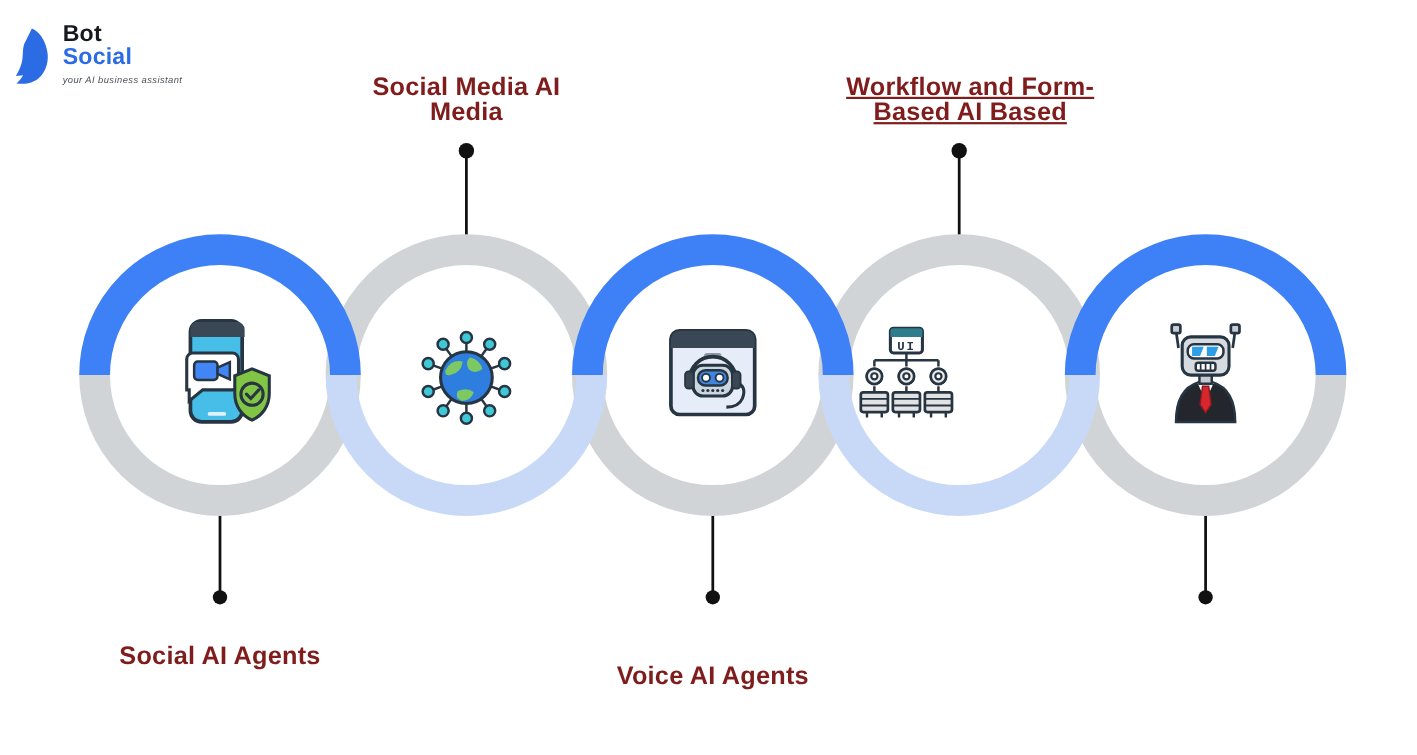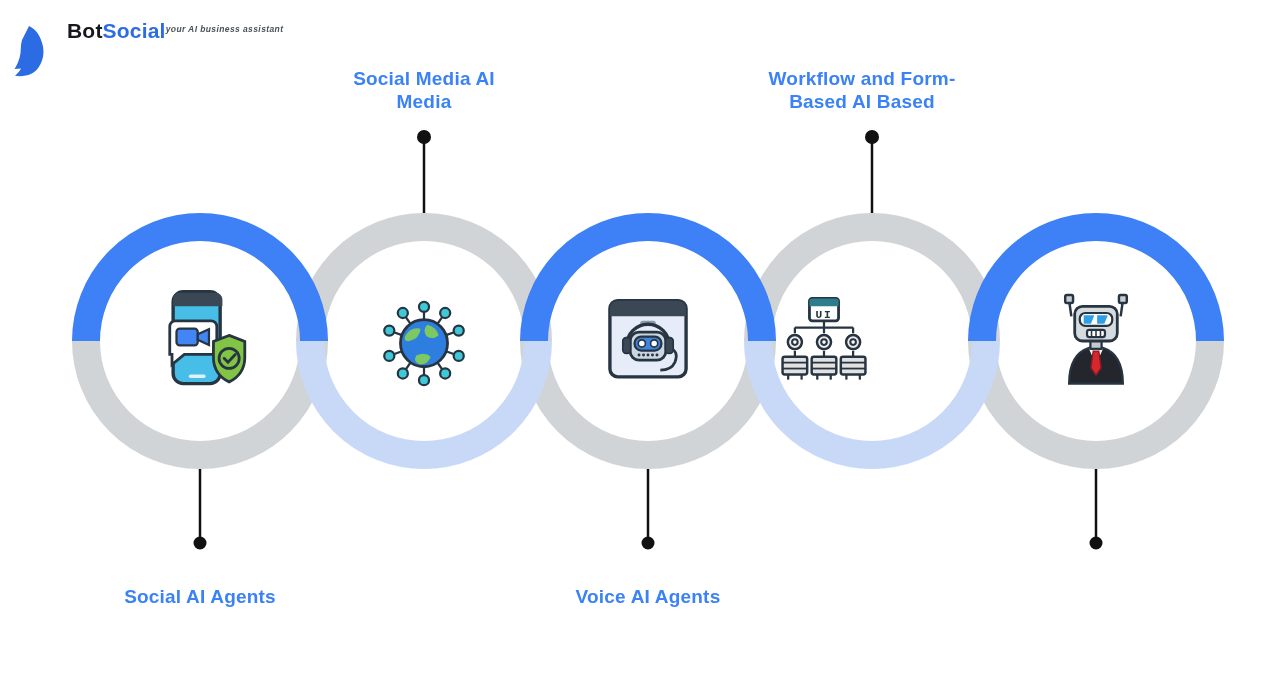--- a/index.html
+++ b/index.html
@@ -3,32 +3,32 @@
 <meta charset="utf-8">
 <style>
   html,body{margin:0;padding:0;background:#ffffff;}
   .stage{
     position:relative;width:1288px;height:686px;background:#ffffff;overflow:hidden;
     font-family:"Liberation Sans","DejaVu Sans",sans-serif;
   }
   
   .logo{position:absolute;left:14px;top:20px;display:flex;align-items:flex-start;}
   .logo-mark{width:40px;height:54px;margin-top:4px;}
-  .logo-text{margin-left:13px;display:flex;flex-direction:row;}
+  .logo-text{margin-left:3px;display:flex;flex-direction:column;}
   .logo-bot{font-size:21px;font-weight:800;color:#16181D;line-height:21px;letter-spacing:.2px;}
   .logo-penguin{font-size:21px;font-weight:800;color:#2B6BE4;line-height:22px;letter-spacing:.2px;}
-  .logo-tagline{font-size:8.5px;font-style:italic;color:#4A5158;margin-top:4px;letter-spacing:.4px;font-weight:700;}
+  .logo-tagline{font-size:8.5px;font-style:italic;color:#4A5158;margin-top:4px;letter-spacing:.4px;font-weight:400;}
   
   .chain{position:absolute;left:0;top:0;}
   
   .node-icon{position:absolute;width:112px;height:112px;}
   
   .node-label{
-    position:absolute;width:260px;text-align:center;color:#3b82f6;
-    font-size:19px;font-weight:700;line-height:23px;letter-spacing:.2px;
+    position:absolute;width:260px;text-align:center;color:#7f1d1d;
+    font-size:23px;font-weight:700;line-height:23px;letter-spacing:.2px;
   }
 </style>
 </head>
 <body>
 
 <div class="stage">
 
   <div class="logo">
     <svg class="logo-mark" viewBox="0 0 40 52">
       <path d="M15 1 L8 15 C6 21 7.5 27 5.5 33 C4 38 2 41.5 0.5 44 L7 43.5
@@ -250,23 +250,23 @@
 
   <div class="node-label" style="left:70px;top:585px;">
     <div>Social AI Agents</div>
   </div>
 
   <div class="node-label" style="left:294px;top:67px;">
     <div>Social Media AI</div>
     <div>Media</div>
   </div>
 
-  <div class="node-label" style="left:518px;top:585px;">
+  <div class="node-label" style="left:518px;top:603px;">
     <div>Voice AI Agents</div>
   </div>
 
-  <div class="node-label" style="left:732px;top:67px;">
+  <div class="node-label" style="left:752px;top:67px;text-decoration:underline;">
     <div>Workflow and Form-</div>
     <div>Based AI Based</div>
   </div>
 
 
 </div>
 
 </body></html>

